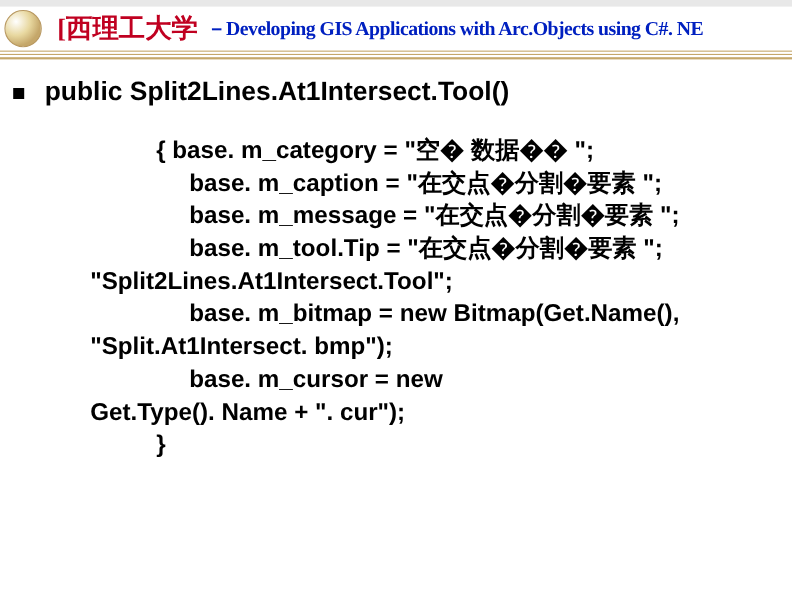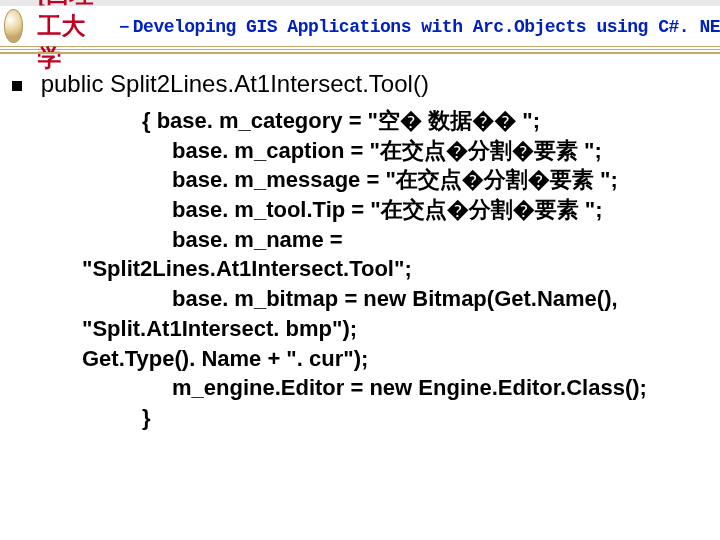--- a/index.html
+++ b/index.html
@@ -42,31 +42,31 @@
     font-weight: bold;
     font-size: 24px;
     font-family: "SimSun", serif;
     margin-right: 8px;
     margin-left: 12px;
   }
   .subtitle {
     color: #0020c0;
     font-weight: bold;
     font-size: 18px;
-    font-family: Liberation Mono, monospace;
+    font-family: Liberation Serif, serif;
     letter-spacing: -0.5px;
     white-space: nowrap;
   }
   .content {
     padding: 20px 12px 0 12px;
   }
   .func-line {
-    font-weight: normal;
+    font-weight: bold;
     font-size: 24px;
-    margin-bottom: 8px;
+    margin-bottom: 24px;
   }
   .bullet {
     display: inline-block;
     width: 10px;
     height: 10px;
     background: #000;
     margin-right: 12px;
     vertical-align: middle;
   }
   .code-block {
@@ -94,21 +94,20 @@
   <div class="func-line">
     <span class="bullet"></span>
     <span>public Split2Lines.At1Intersect.Tool()</span>
   </div>
 
   <div class="code-block">
     <p><span style="padding-left:60px">{   base. m_category = "空� 数据�� ";</span></p>
     <p><span style="padding-left:90px">base. m_caption = "在交点�分割�要素 ";</span></p>
     <p><span style="padding-left:90px">base. m_message = "在交点�分割�要素 ";</span></p>
     <p><span style="padding-left:90px">base. m_tool.Tip = "在交点�分割�要素 ";</span></p>
-    <p><span style="padding-left:90px">base. m_name =</span></p>
     <p><span>"Split2Lines.At1Intersect.Tool";</span></p>
     <p><span style="padding-left:90px">base. m_bitmap = new Bitmap(Get.Name(),</span></p>
     <p><span>"Split.At1Intersect. bmp");</span></p>
+    <p><span style="padding-left:90px">base. m_cursor = new</span></p>
     <p><span>Get.Type(). Name + ". cur");</span></p>
-    <p><span style="padding-left:90px">m_engine.Editor = new Engine.Editor.Class();</span></p>
     <p><span style="padding-left:60px">}</span></p>
   </div>
 </div>
 
 </body></html>

